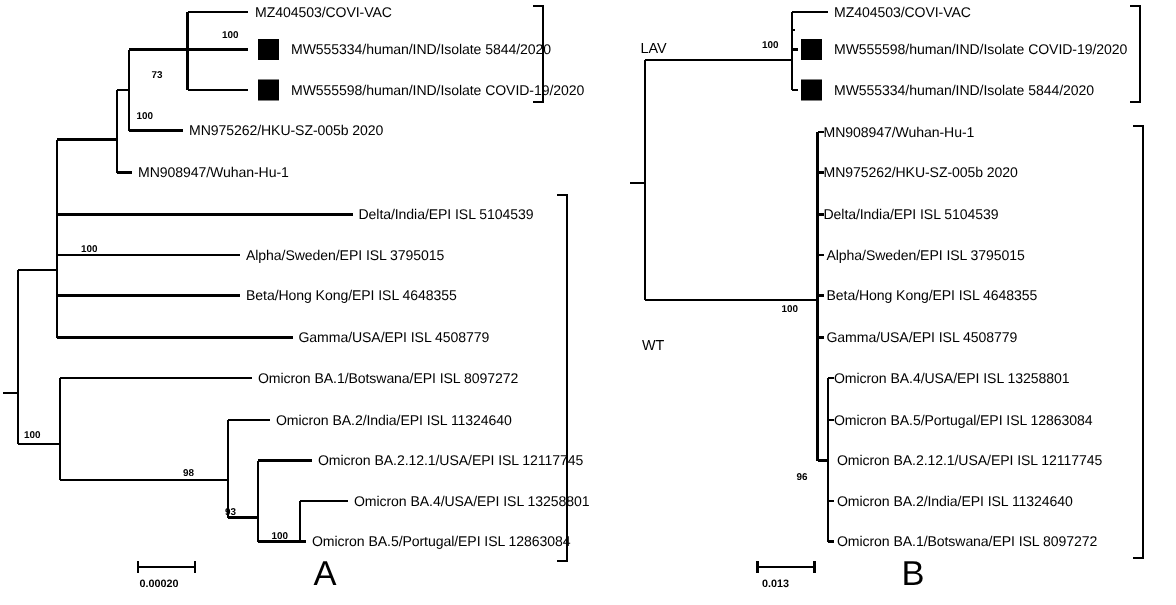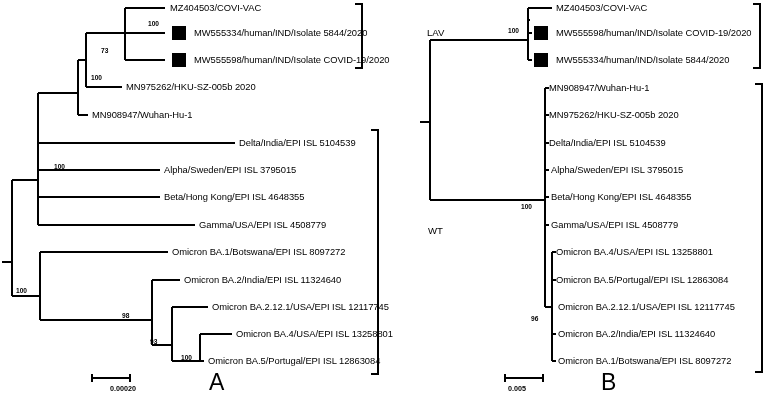--- a/index.html
+++ b/index.html
@@ -226,21 +226,21 @@
   <div class="boot" style="left:91px;  top:75px;">100</div>
   <div class="boot" style="left:54px;  top:164px;">100</div>
   <div class="boot" style="left:16px;  top:288px;">100</div>
   <div class="boot" style="left:122px; top:313px;">98</div>
   <div class="boot" style="left:150px; top:339px;">93</div>
   <div class="boot" style="left:181px; top:355px;">100</div>
 
   <div class="grouplab" style="left:383px; top:28px;">LAV</div>
   <div class="grouplab" style="left:384px; top:226px;">WT</div>
 
-  <div class="scaletext" style="left:110px; top:385px;">0.00020</div>
+  <div class="scaletext" style="left:93px; top:385px;">0.00020</div>
   <div class="panellab" style="left:209px; top:371px;">A</div>
 
   <div class="taxon" style="left:556px; top:3px;">MZ404503/COVI-VAC</div>
   <div class="marker" style="left:534px; top:26px; width:14px; height:14px;"></div>
   <div class="taxon" style="left:556px; top:28px;">MW555598/human/IND/Isolate COVID-19/2020</div>
   <div class="marker" style="left:534px; top:53px; width:14px; height:14px;"></div>
   <div class="taxon" style="left:556px; top:55px;">MW555334/human/IND/Isolate 5844/2020</div>
   <div class="taxon" style="left:549px; top:83px;">MN908947/Wuhan-Hu-1</div>
   <div class="taxon" style="left:549px; top:110px;">MN975262/HKU-SZ-005b 2020</div>
   <div class="taxon" style="left:549px; top:138px;">Delta/India/EPI ISL 5104539</div>
@@ -253,16 +253,16 @@
   <div class="taxon" style="left:558px; top:329px;">Omicron BA.2/India/EPI ISL 11324640</div>
   <div class="taxon" style="left:558px; top:356px;">Omicron BA.1/Botswana/EPI ISL 8097272</div>
 
   <div class="boot" style="left:508px; top:28px;">100</div>
   <div class="boot" style="left:521px; top:204px;">100</div>
   <div class="boot" style="left:531px; top:316px;">96</div>
 
   <div class="grouplab" style="left:767px; top:28px;">LAV</div>
   <div class="grouplab" style="left:767px; top:222px;">WT</div>
 
-  <div class="scaletext" style="left:508px; top:385px;">0.005</div>
+  <div class="scaletext" style="left:508px; top:385px;">0.013</div>
   <div class="panellab" style="left:601px; top:371px;">B</div>
 
 </div>
 
 </body></html>

